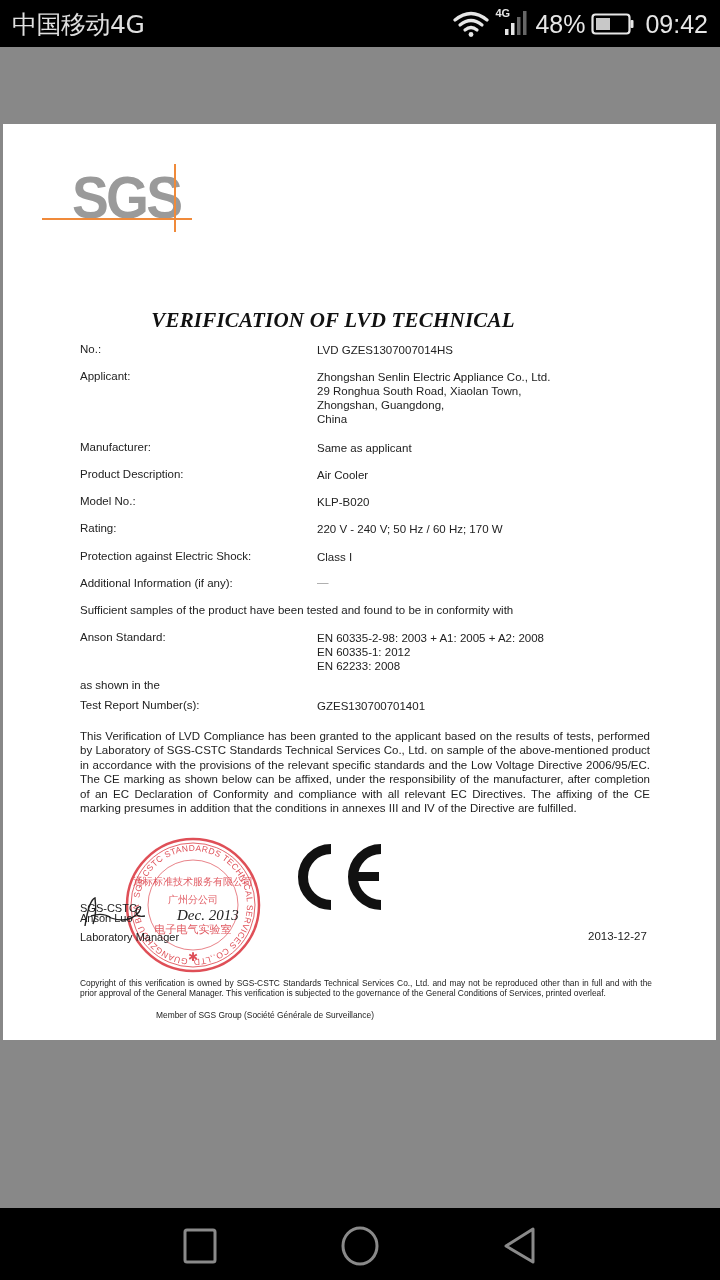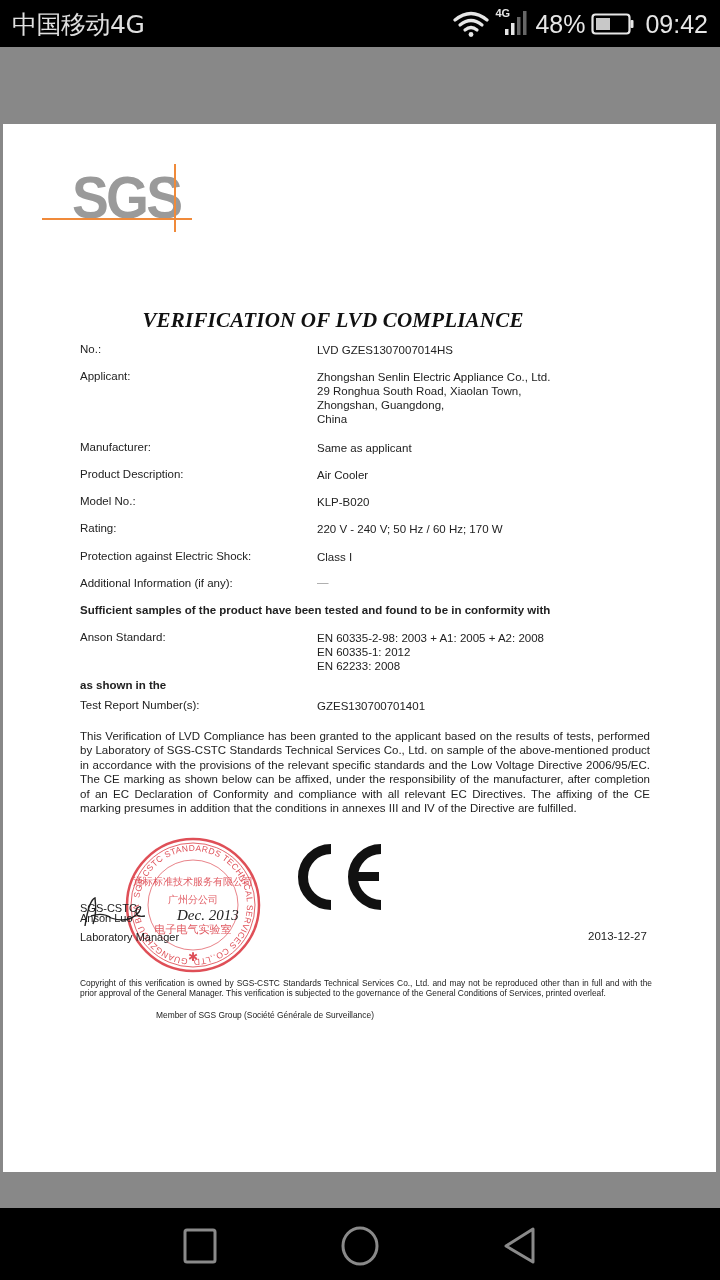--- a/index.html
+++ b/index.html
@@ -12,32 +12,32 @@
     .status-right { position: absolute; right: 12px; top: 6px; height: 36px; display: flex; align-items: center; gap: 6px; color: #e6e6e6; }
     .wifi-icon { width: 36px; height: 26px; }
     .signal-wrap { position: relative; width: 34px; height: 30px; }
     .signal-wrap .lte { position: absolute; left: 0; top: -2px; font-size: 11px; font-weight: bold; color: #e6e6e6; }
     .signal-wrap svg { position: absolute; left: 6px; top: 2px; }
     .battery-pct { font-size: 25px; color: #e6e6e6; }
     .battery-icon { width: 44px; height: 22px; }
     .clock { font-size: 25px; color: #e6e6e6; margin-left: 4px; }
 
     
-    .page { position: absolute; left: 3px; top: 124px; width: 713px; height: 1048px; background: #ffffff; }
+    .page { position: absolute; left: 3px; top: 124px; width: 713px; height: 916px; background: #ffffff; }
     .sgs-logo { position: absolute; left: 36px; top: 38px; width: 156px; height: 72px; }
     .sgs-text { position: absolute; left: 33px; top: 0px; font-family: "Liberation Sans", sans-serif; font-weight: bold; font-size: 60px; color: #9a9a9a; letter-spacing: -3px; transform: scaleX(0.92); transform-origin: left top; line-height: 72px; }
     .sgs-hline { position: absolute; left: 3px; top: 56px; width: 150px; height: 2px; background: #f08a3a; }
     .sgs-vline { position: absolute; left: 135px; top: 2px; width: 2px; height: 68px; background: #f08a3a; }
 
     .title { position: absolute; left: 0; width: 660px; top: 184px; text-align: center; font-family: "Liberation Serif", serif; font-style: italic; font-weight: bold; font-size: 21px; color: #111; letter-spacing: 0.2px; }
 
     .field-label { position: absolute; left: 77px; font-size: 11.5px; color: #222; white-space: nowrap; }
     .field-value { position: absolute; left: 314px; font-size: 11.5px; color: #222; line-height: 14px; white-space: nowrap; }
     .field-value div { white-space: nowrap; }
-    .full-line { position: absolute; left: 77px; font-size: 11.5px; color: #222; white-space: nowrap; font-weight: bold; }
+    .full-line { position: absolute; left: 77px; font-size: 11.5px; color: #222; white-space: nowrap; }
 
     .body-para { position: absolute; left: 77px; top: 605px; width: 570px; font-size: 11.5px; line-height: 14.4px; color: #222; text-align: justify; }
 
     .stamp { position: absolute; left: 122px; top: 713px; width: 136px; height: 136px; }
     .ce-mark { position: absolute; left: 288px; top: 719px; width: 96px; height: 68px; }
 
     .signer { position: absolute; left: 77px; font-size: 11px; color: #222; white-space: nowrap; }
     .signature { position: absolute; left: 78px; top: 770px; width: 180px; height: 36px; }
     .date { position: absolute; left: 585px; top: 806px; font-size: 11.5px; color: #222; text-align: center; }
 
@@ -80,21 +80,21 @@
 </div>
 
 <div class="page">
 
   <div class="sgs-logo">
     <span class="sgs-text">SGS</span>
     <div class="sgs-hline"></div>
     <div class="sgs-vline"></div>
   </div>
 
-  <div class="title">VERIFICATION OF LVD COMPLIANCE</div>
+  <div class="title">VERIFICATION OF LVD TECHNICAL</div>
 
   <span class="field-label" style="top:219px">No.:</span>
   <span class="field-value" style="top:219px">LVD GZES1307007014HS</span>
 
   <span class="field-label" style="top:246px">Applicant:</span>
   <div class="field-value" style="top:246px">
     <div>Zhongshan Senlin Electric Appliance Co., Ltd.</div>
     <div>29 Ronghua South Road, Xiaolan Town,</div>
     <div>Zhongshan, Guangdong,</div>
     <div>China</div>

